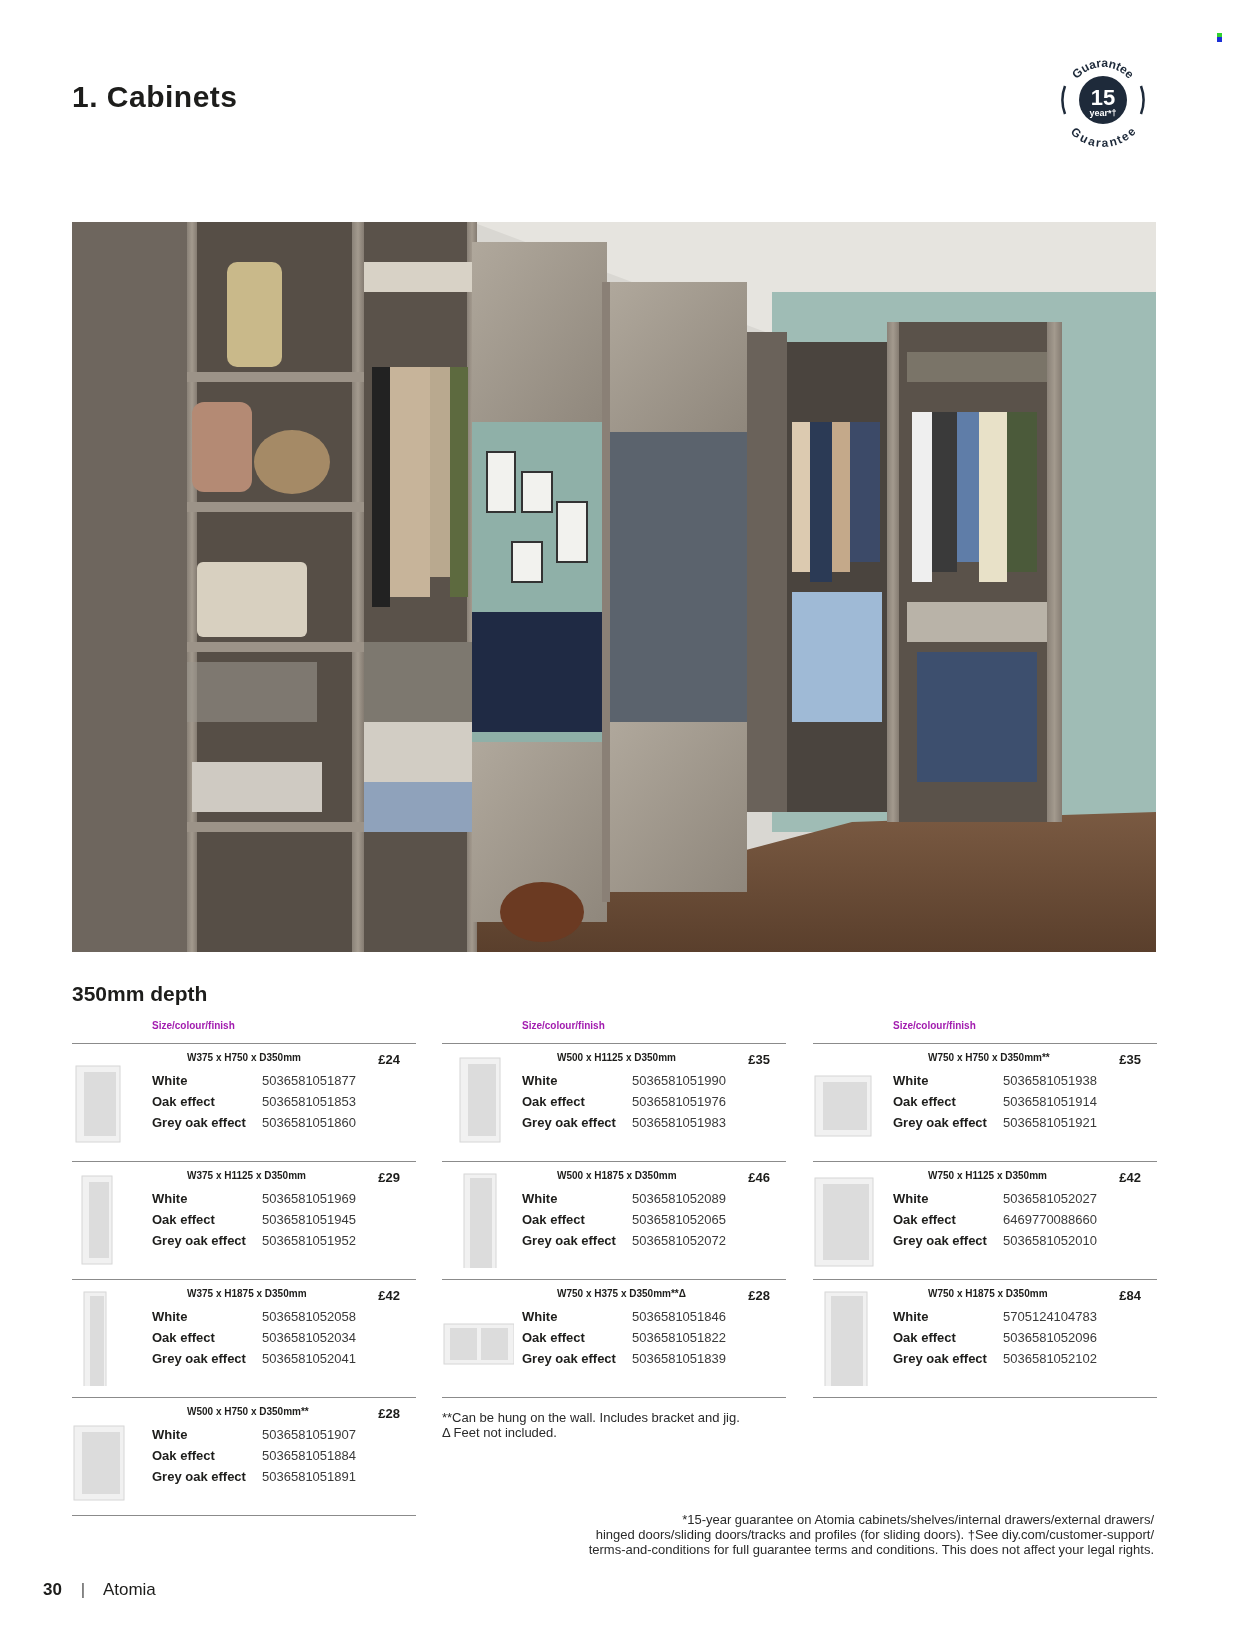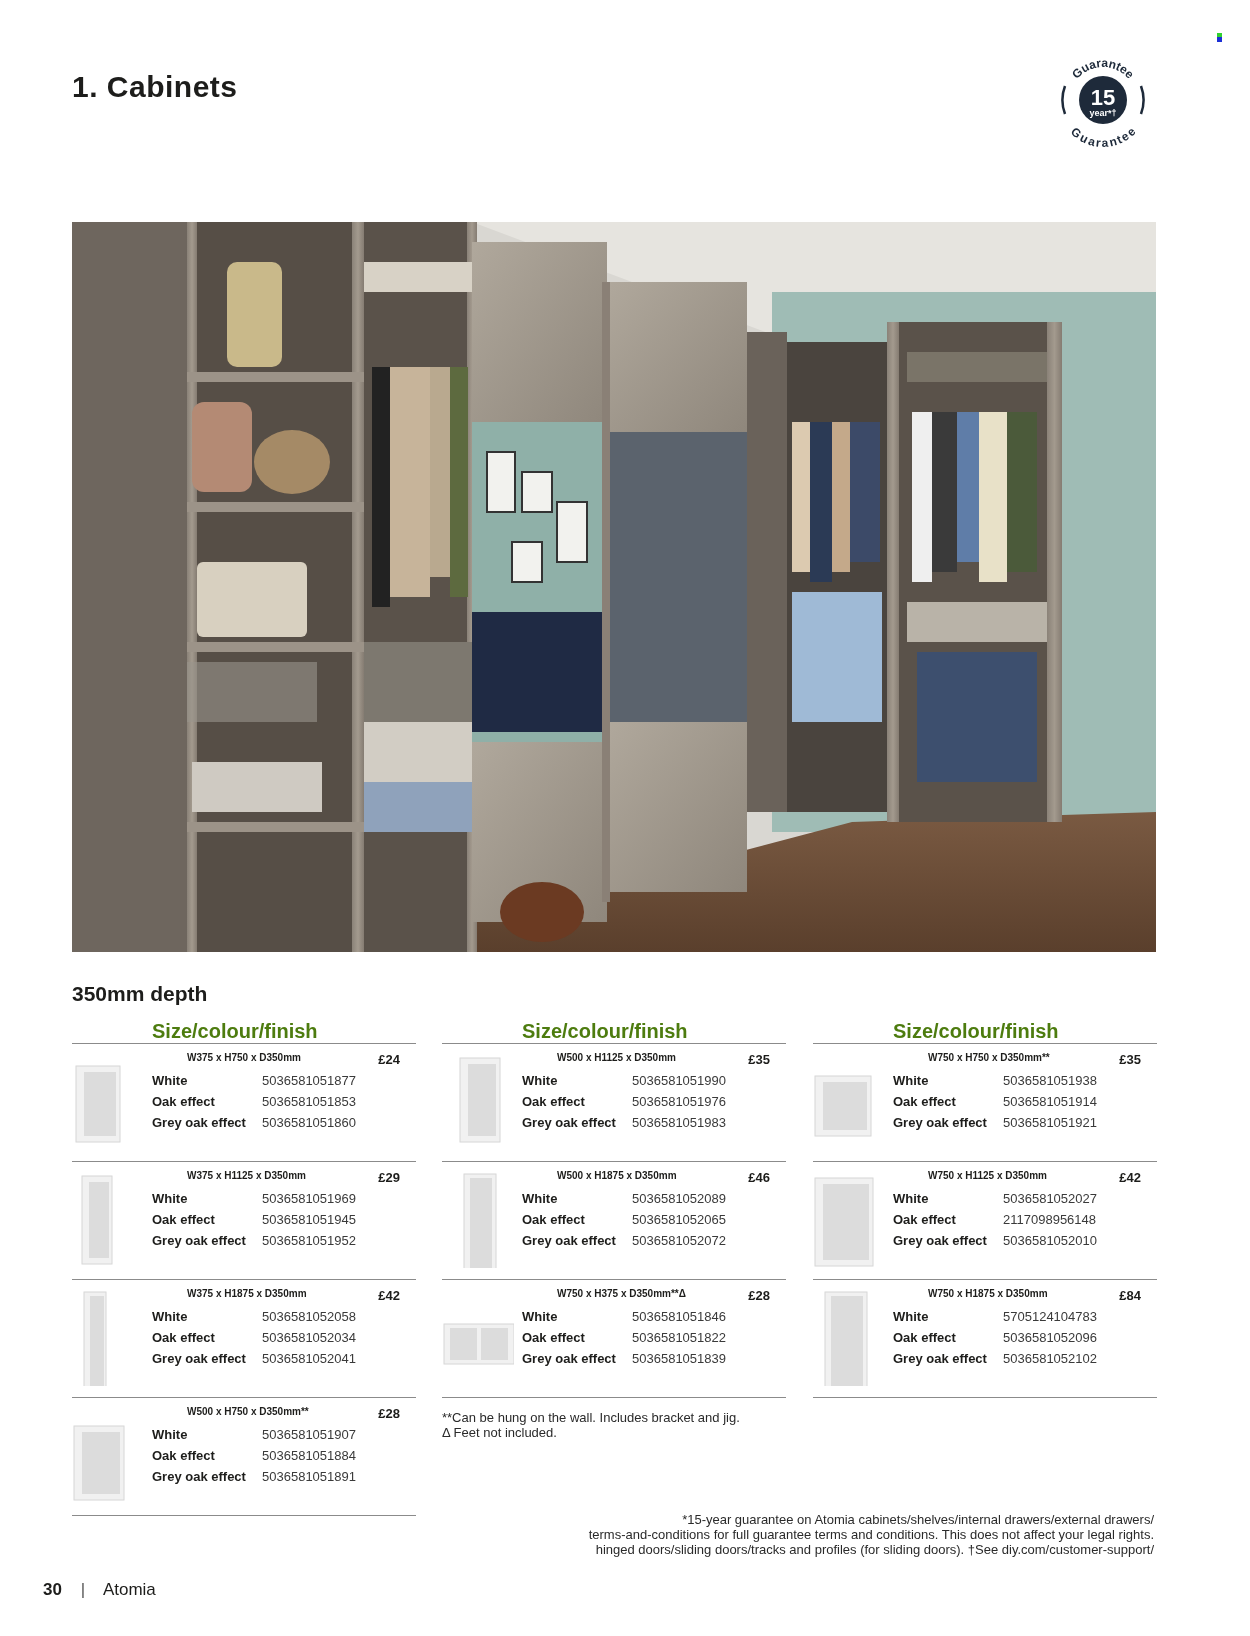--- a/index.html
+++ b/index.html
@@ -1,34 +1,34 @@
 <!DOCTYPE html>
 <html><head>
 <meta charset="utf-8">
 <style>
   * { box-sizing: border-box; margin: 0; padding: 0; }
   html, body { width: 1250px; height: 1636px; background: #ffffff; }
   body { position: relative; font-family: "Liberation Sans", "DejaVu Sans", sans-serif; color: #1d1d1b; overflow: hidden; }
 
-  .page-title { position: absolute; left: 72px; top: 70px; font-size: 30px; font-weight: bold; letter-spacing: 0.5px; color: #1d1d1b; }
+  .page-title { position: absolute; left: 72px; top: 80px; font-size: 30px; font-weight: bold; letter-spacing: 0.5px; color: #1d1d1b; }
 
   .badge { position: absolute; left: 1056px; top: 52px; width: 94px; height: 96px; }
   .corner-mark { position: absolute; left: 1217px; top: 33px; width: 5px; height: 10px; }
   .corner-mark .g { height: 4px; background: #2fd12f; }
   .corner-mark .b { height: 5px; background: #1b2fd6; }
 
   .hero { position: absolute; left: 72px; top: 222px; width: 1084px; height: 730px; overflow: hidden; background: #9a9184; }
 
   .section-title { position: absolute; left: 72px; top: 982px; font-size: 21px; font-weight: bold; color: #1d1d1b; }
 
   .col { position: absolute; top: 1020px; width: 344px; }
   .col-1 { left: 72px; }
   .col-2 { left: 442px; }
   .col-3 { left: 813px; }
-  .col-head { height: 24px; padding-left: 80px; font-size: 20px; font-weight: bold; color: #4d7c0f; border-bottom: 1.5px solid #8b8b8b; padding-bottom: 2px; }
+  .col-head { height: 24px; padding-left: 80px; font-size: 10px; font-weight: bold; color: #a21caf; border-bottom: 1.5px solid #8b8b8b; padding-bottom: 2px; }
 
   .product { position: relative; height: 118px; border-bottom: 1.5px solid #8b8b8b; }
   .product .thumb { position: absolute; left: 0; top: 10px; width: 72px; height: 96px; }
   .product .size { position: absolute; left: 80px; top: 8px; font-size: 10px; font-weight: bold; margin-left: 35px; }
   .product .price { position: absolute; right: 16px; top: 8px; font-size: 13px; font-weight: bold; margin-left: 48px; }
   .product .row { position: absolute; left: 80px; font-size: 13px; width: 260px; }
   .product .row .finish { display: inline-block; width: 110px; font-weight: bold; }
   .product .row .code { display: inline-block; color: #3a3a3a; }
   .product .r1 { top: 29px; }
   .product .r2 { top: 50px; }
@@ -283,40 +283,40 @@
   </div>
 
   <div class="product">
     <svg class="thumb" viewBox="0 0 72 96">
         <rect x="2" y="6" width="58" height="88" fill="#f1f1f1" stroke="#d6d6d6"></rect>
         <rect x="10" y="12" width="46" height="76" fill="#dcdcdc"></rect>
       </svg>
     <div class="size">W750 x H1125 x D350mm</div>
     <div class="price">£42</div>
     <div class="row r1"><span class="finish">White</span><span class="code">5036581052027</span></div>
-    <div class="row r2"><span class="finish">Oak effect</span><span class="code">2117098956148</span></div>
+    <div class="row r2"><span class="finish">Oak effect</span><span class="code">6469770088660</span></div>
     <div class="row r3"><span class="finish">Grey oak effect</span><span class="code">5036581052010</span></div>
   </div>
 
   <div class="product">
     <svg class="thumb" viewBox="0 0 72 96">
         <rect x="12" y="2" width="42" height="106" fill="#f1f1f1" stroke="#d6d6d6"></rect>
         <rect x="18" y="6" width="32" height="98" fill="#dcdcdc"></rect>
       </svg>
     <div class="size">W750 x H1875 x D350mm</div>
     <div class="price">£84</div>
     <div class="row r1"><span class="finish">White</span><span class="code">5705124104783</span></div>
     <div class="row r2"><span class="finish">Oak effect</span><span class="code">5036581052096</span></div>
     <div class="row r3"><span class="finish">Grey oak effect</span><span class="code">5036581052102</span></div>
   </div>
 </div>
 
 <div class="legal">
   <div>*15-year guarantee on Atomia cabinets/shelves/internal drawers/external drawers/</div>
+  <div>hinged doors/sliding doors/tracks and profiles (for sliding doors). †See diy.com/customer-support/</div>
   <div>terms-and-conditions for full guarantee terms and conditions. This does not affect your legal rights.</div>
-  <div>hinged doors/sliding doors/tracks and profiles (for sliding doors). †See diy.com/customer-support/</div>
 </div>
 
 <div class="footer">
   <span class="num">30</span>
   <span class="sep">|</span>
   <span>Atomia</span>
 </div>
 
 </body></html>

